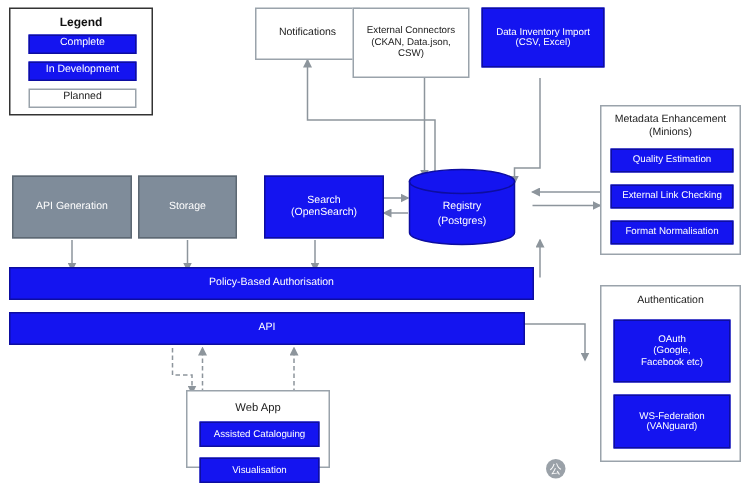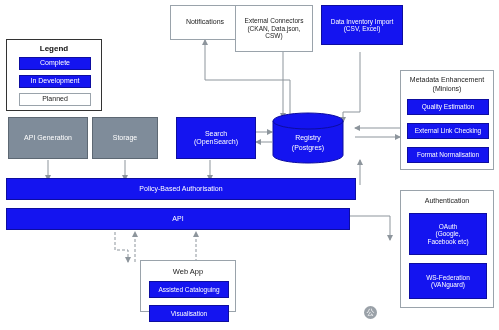--- a/index.html
+++ b/index.html
@@ -139,21 +139,21 @@
   </g>
   <g stroke="#8d959c" stroke-width="1" fill="none" stroke-dasharray="3,2" marker-end="url(#arrow)">
 
     <path d="M135,262 L135,232"></path>
     <path d="M196,262 L196,232"></path>
 
     <path d="M115,232 L115,250 L128,250 L128,262"></path>
   </g>
 </svg>
 
-<div class="legend-box" style="left:6px; top:5px; width:96px; height:72px;margin-top:34px;">
+<div class="legend-box" style="left:6px; top:5px; width:96px; height:72px;">
   <div class="legend-title t8" style="top:4px;">Legend</div>
   <div class="node blue t7" style="left:12px; top:17px; width:72px; height:13px;">
     <span>Complete</span>
   </div>
   <div class="node blue t7" style="left:12px; top:35px; width:72px; height:13px;">
     <span>In Development</span>
   </div>
   <div class="node white t7" style="left:12px; top:53px; width:72px; height:13px;">
     <span>Planned</span>
   </div>
@@ -224,21 +224,21 @@
     <span>OAuth</span>
     <span>(Google,</span>
     <span>Facebook etc)</span>
   </div>
   <div class="node blue t65" style="left:8px; top:72px; width:78px; height:36px;">
     <span>WS-Federation</span>
     <span>(VANguard)</span>
   </div>
 </div>
 
-<div class="groupbox" style="left:140px; top:260px; width:96px; height:52px;">
+<div class="groupbox" style="left:124px; top:260px; width:96px; height:52px;">
   <div class="group-title t75" style="top:6px;">Web App</div>
   <div class="node blue t65" style="left:8px; top:20px; width:80px; height:17px;">
     <span>Assisted Cataloguing</span>
   </div>
   <div class="node blue t65" style="left:8px; top:44px; width:80px; height:17px;">
     <span>Visualisation</span>
   </div>
 </div>
 
 <div class="watermark" style="left:364px; top:306px;">

